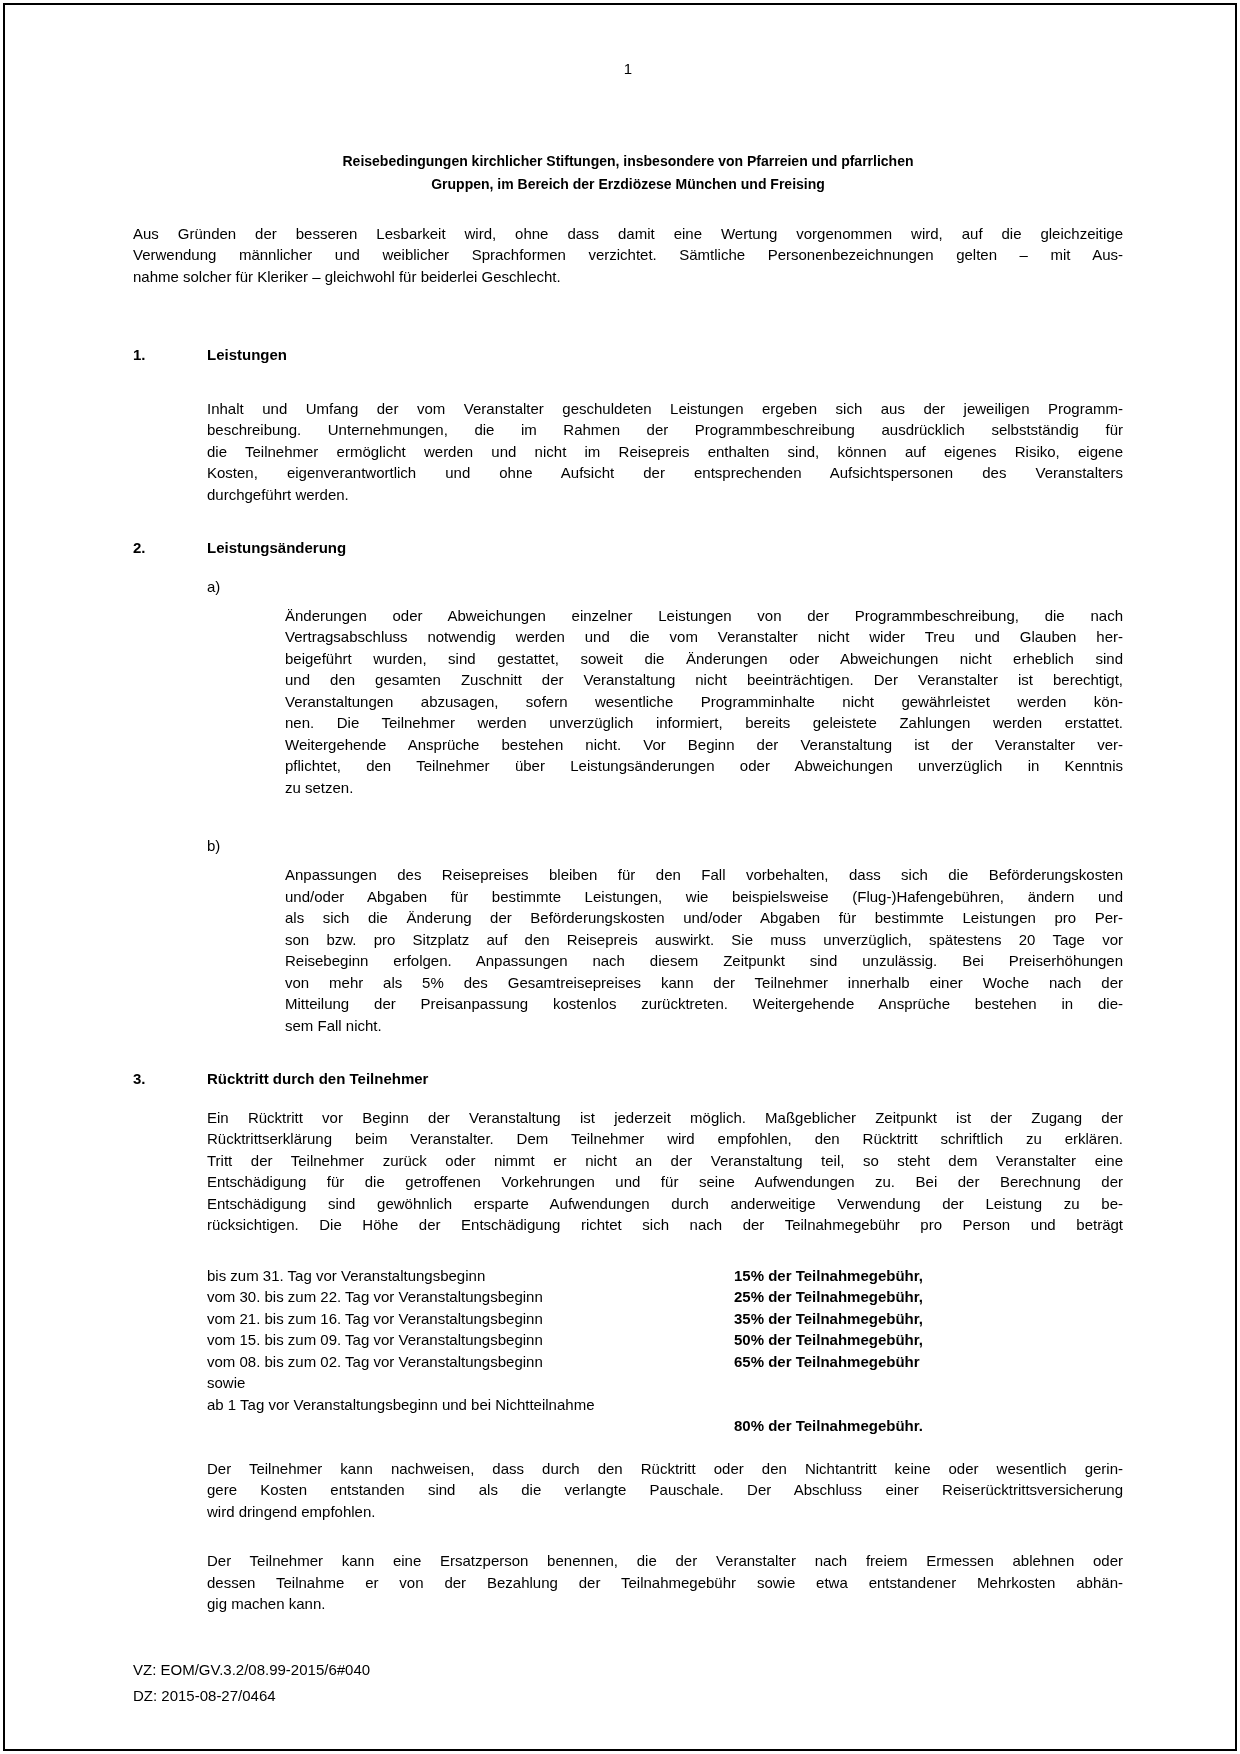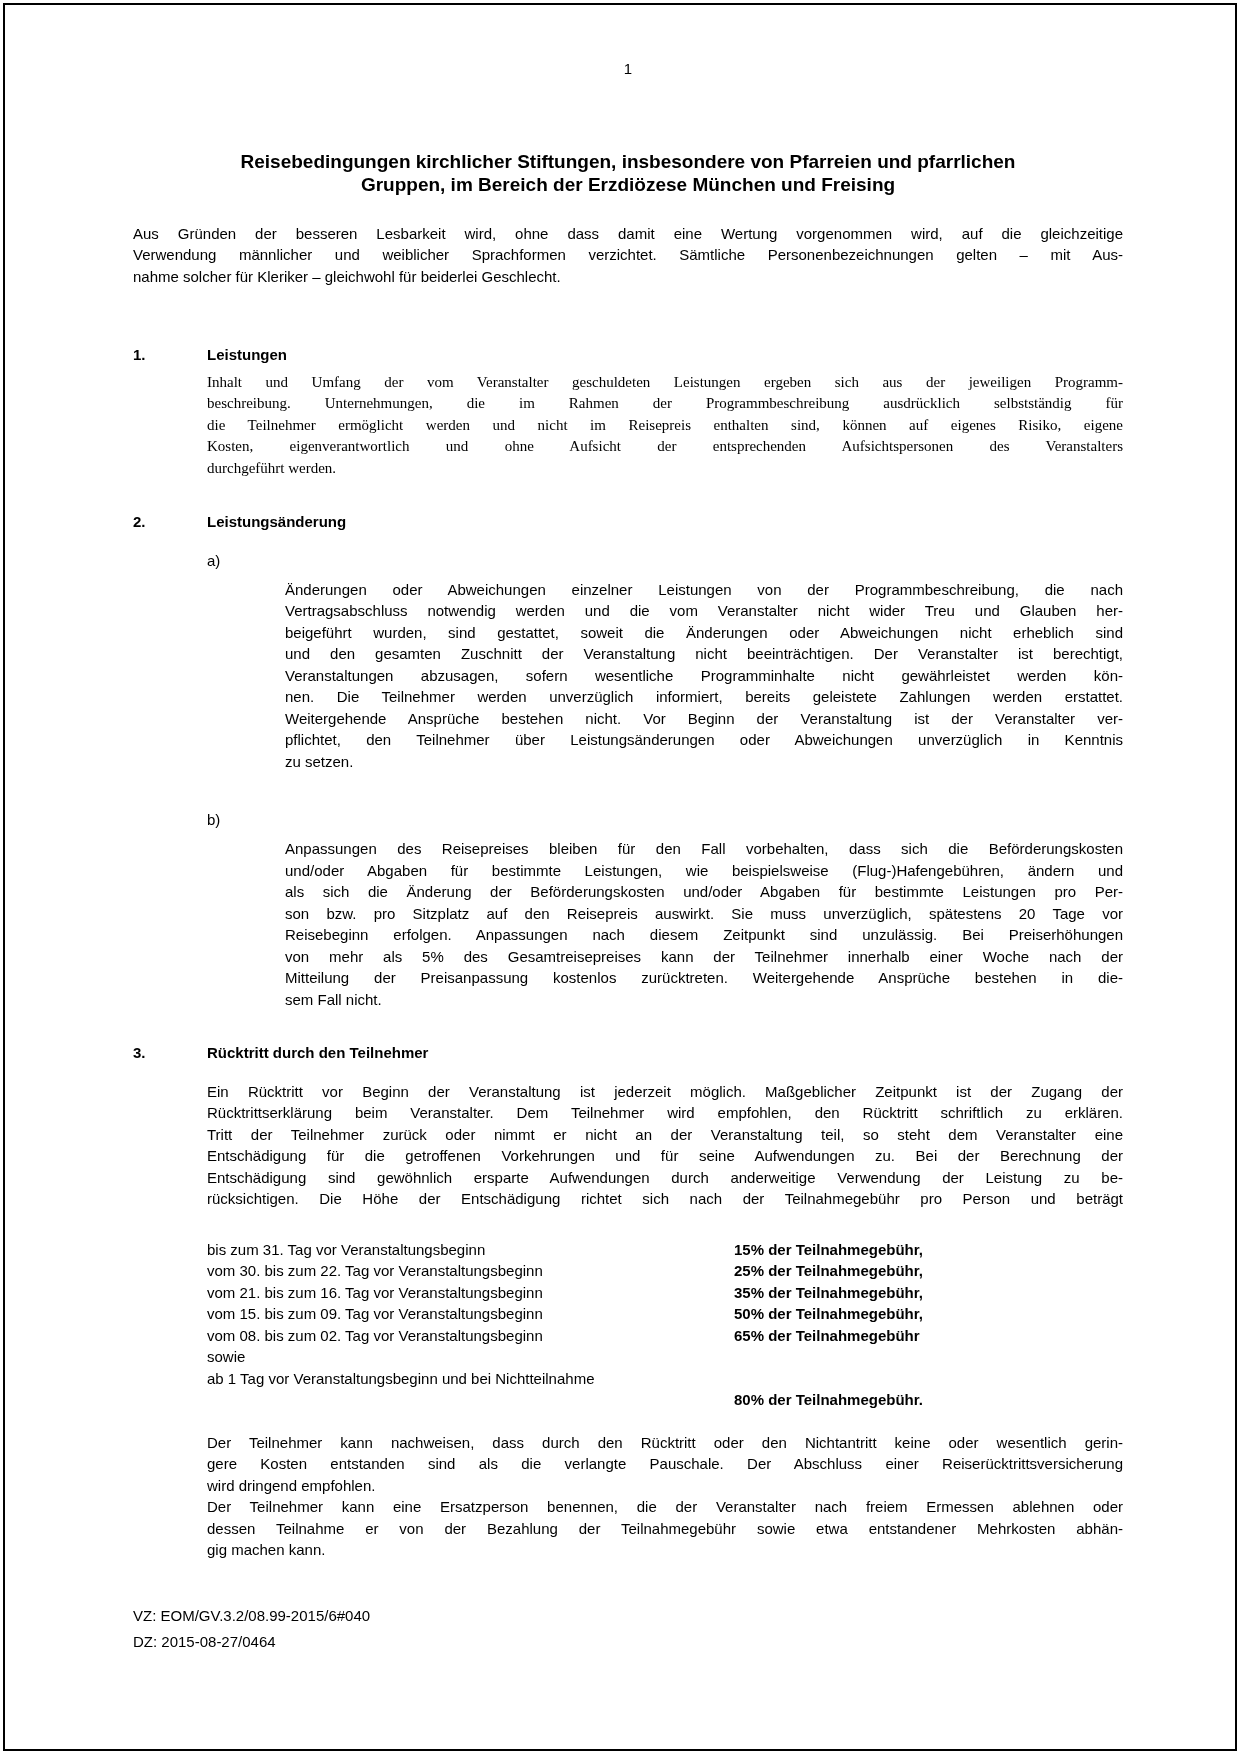--- a/index.html
+++ b/index.html
@@ -28,50 +28,50 @@
     font-size: 15px;
     line-height: 21.5px;
   }
 
   .pageno { text-align: center; }
 
   .doc-title {
     margin-top: 70px;
     text-align: center;
     font-weight: bold;
-    font-size: 19px;
+    font-size: 14px;
     line-height: 23.5px;
   }
 
   
   .para .line {
     text-align: justify;
     text-align-last: justify;
     white-space: normal;
   }
   .para .line:last-child { text-align-last: auto; }
   .para.jall .line:last-child { text-align-last: justify; }
 
   .intro { margin-top: 26px; }
 
   .heading { display: flex; font-weight: bold; }
   .h-num { width: 74px; flex: 0 0 74px; }
 
   .indent { margin-left: 74px; }
 
   .h1 { margin-top: 57px; }
-  .p1 { margin-top: 6px; font-family: Liberation Serif, serif; }
+  .p1 { margin-top: 32px; }
   .h2 { margin-top: 32px; }
   .item-a { margin-top: 17px; }
   .item-b { margin-top: 37px; }
   .h3 { margin-top: 32px; }
   .p3 { margin-top: 17px; }
   .fees { margin-top: 29px; }
   .p4 { margin-top: 21px; }
-  .p5 { }
+  .p5 { margin-top: 28px; }
 
   .list-item { display: flex; }
   .marker { width: 78px; flex: 0 0 78px; }
   .list-item .para { flex: 1 1 auto; min-width: 0; margin-top: 29px; }
 
   .fee-row { display: flex; }
   .fee-period { width: 527px; flex: 0 0 527px; }
   .fee-value { flex: 1 1 auto; font-weight: bold; }
 
   .footer { margin-top: 42px; line-height: 26px; }

